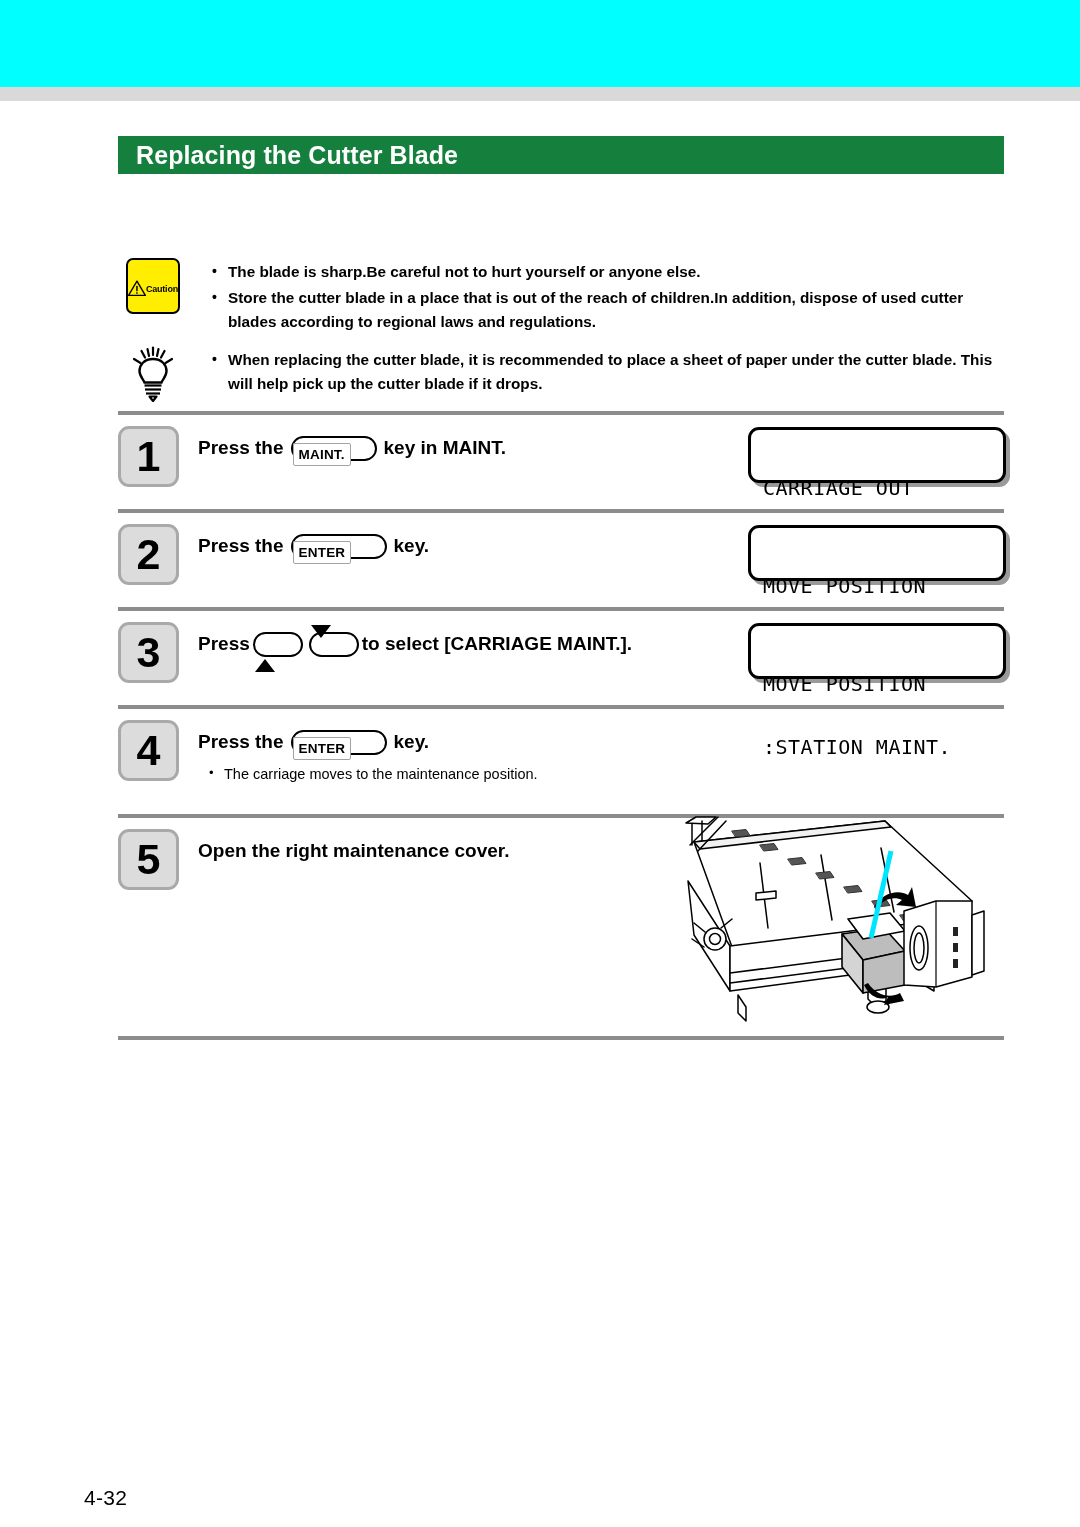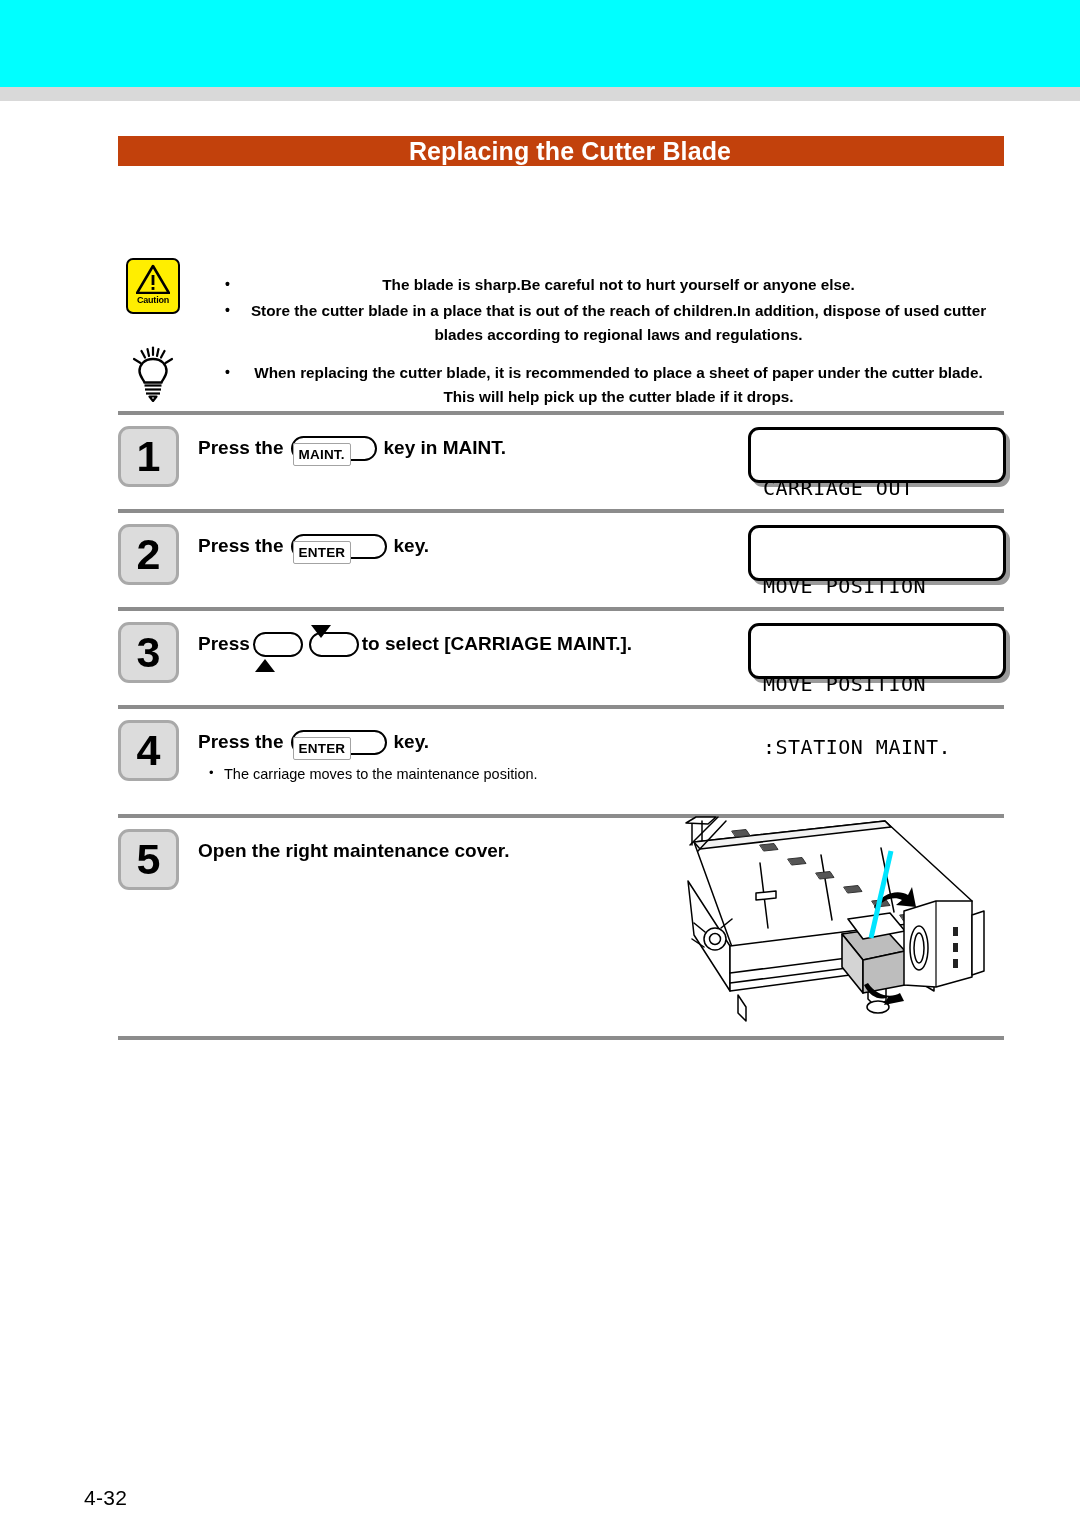--- a/index.html
+++ b/index.html
@@ -33,25 +33,24 @@
     position: absolute;
     left: 0; top: 101px;
     width: 1080px;
     height: 1426px;
   }
 
   
   .title-bar {
     position: absolute;
     left: 118px; top: 35px;
-    width: 886px; height: 30px;
-    background: #c2410c;
+    width: 886px; height: 38px;
+    background: #15803d;
     display: flex;
     align-items: center;
-    justify-content: center;
   }
   .title-bar .title-text {
     color: #ffffff;
     font-size: 25px;
     font-weight: bold;
     letter-spacing: .1px;
     padding-left: 18px;
     line-height: 1;
   }
 
@@ -76,21 +75,21 @@
 
   .notice-icon {
     width: 62px;
     flex: 0 0 62px;
     display: flex;
     justify-content: center;
     padding-top: 2px;
   }
   .notice-body { flex: 1 1 auto; padding-left: 24px; padding-top: 1px; }
 
-  .bullets { margin: 16px; padding: 0; list-style: none; text-align: center; }
+  .bullets { margin: 3px; padding: 0; list-style: none; }
   .bullets li {
     position: relative;
     padding-left: 17px;
     font-size: 15.3px;
     font-weight: bold;
     line-height: 24px;
     margin-bottom: 2px;
   }
   .bullets li::before {
     content: "\2022";
@@ -99,21 +98,21 @@
     font-size: 14px;
   }
 
   
   .caution-box {
     width: 54px; height: 56px;
     background: #ffee00;
     border: 2.5px solid #000;
     border-radius: 7px;
     display: flex;
-    flex-direction: column;
+    flex-direction: row;
     align-items: center;
     justify-content: flex-start;
     padding-top: 4px;
   }
   .caution-tri { display: block; }
   .caution-word {
     font-size: 9px;
     font-weight: bold;
     line-height: 10px;
     margin-top: 1px;

